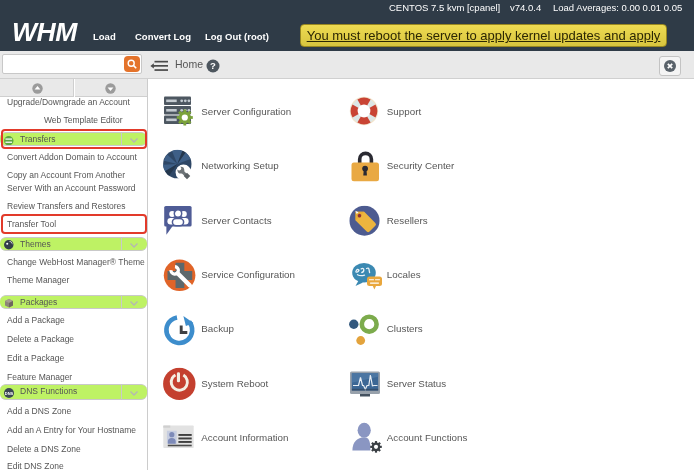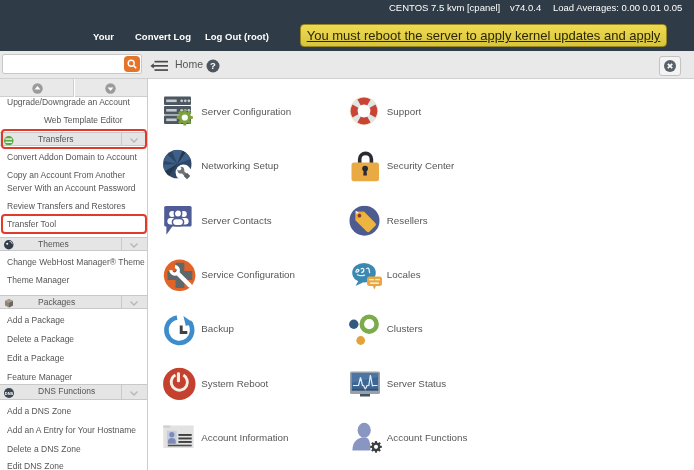--- a/index.html
+++ b/index.html
@@ -29,41 +29,42 @@
 #closebtn { position:absolute; left:659px; top:5px; width:22px; height:20px; background:#f4f4f4;
   border:1px solid #c3c3c3; border-radius:3px; }
 
 
 #sidebar { position:absolute; left:0; top:79px; width:148px; height:391px; background:#fff;
   border-right:1px solid #ccc; }
 .scrollcell { position:absolute; top:0; height:18px; background:#e9e9e9;
   border-bottom:1px solid #cfcfcf; }
 .sbi { position:absolute; left:0; width:147px; font-size:8.5px; color:#555; padding-left:7px;
   height:18px; line-height:18px; white-space:nowrap; overflow:hidden; }
-.sbh { position:absolute; left:0; width:147px; background:#e5e5e5; border-top:1px solid #c9c9c9;
-  border-bottom:1px solid #c9c9c9; font-size:8.5px; color:#555; padding-left:38px;
-  white-space:nowrap; }
+.sbh { position:absolute; left:0; width:147px; background:#bef264; border-top:1px solid #c9c9c9;
+  border-bottom:1px solid #c9c9c9; font-size:8.5px; color:#555; padding-left:20px;
+  white-space:nowrap;border-radius:6px; }
 .sbh .sep { position:absolute; right:25px; top:0; width:1px; height:100%; background:#c9c9c9; }
 .redbox { position:absolute; border:2.5px solid #e23a2a; border-radius:4px; z-index:5; }
 
 
 #main { position:absolute; left:149px; top:79px; width:545px; height:391px; background:#fff; }
 .app { position:absolute; width:240px; height:32px; }
 .app svg.icon { position:absolute; left:0; top:50%; transform:translateY(-50%); }
 .app .lbl { position:absolute; left:38.3px; top:50%; transform:translateY(-50%);
   font-size:9.8px; color:#575757; white-space:nowrap; line-height:11px; }
 </style>
 </head>
 <body>
 <div id="page">
   <div id="topbar">
     <div class="status" style="left:389px;">CENTOS 7.5 kvm [cpanel]</div>
     <div class="status" style="left:510px;">v74.0.4</div>
     <div class="status" style="left:553px;">Load Averages: 0.00 0.01 0.05</div>
-    <div class="navlink" style="left:93px;">Your</div>
+    <div id="logo">WHM</div>
+    <div class="navlink" style="left:93px;">Load</div>
     <div class="navlink" style="left:135px;">Convert Log</div>
     <div class="navlink" style="left:205px;">Log Out (root)</div>
     <div id="banner"><u>You must reboot the server to apply kernel updates and apply software updates.</u></div>
   </div>
 
   <div id="row2">
     <div id="searchbox">
         <div id="searchbtn"><svg width="16" height="16" viewBox="0 0 16 16">
             <circle cx="7.2" cy="7.2" r="3" fill="none" stroke="#fff" stroke-width="1.4"></circle>
             <path d="M9.4 9.4 L12.2 12.2" stroke="#fff" stroke-width="1.6"></path>

